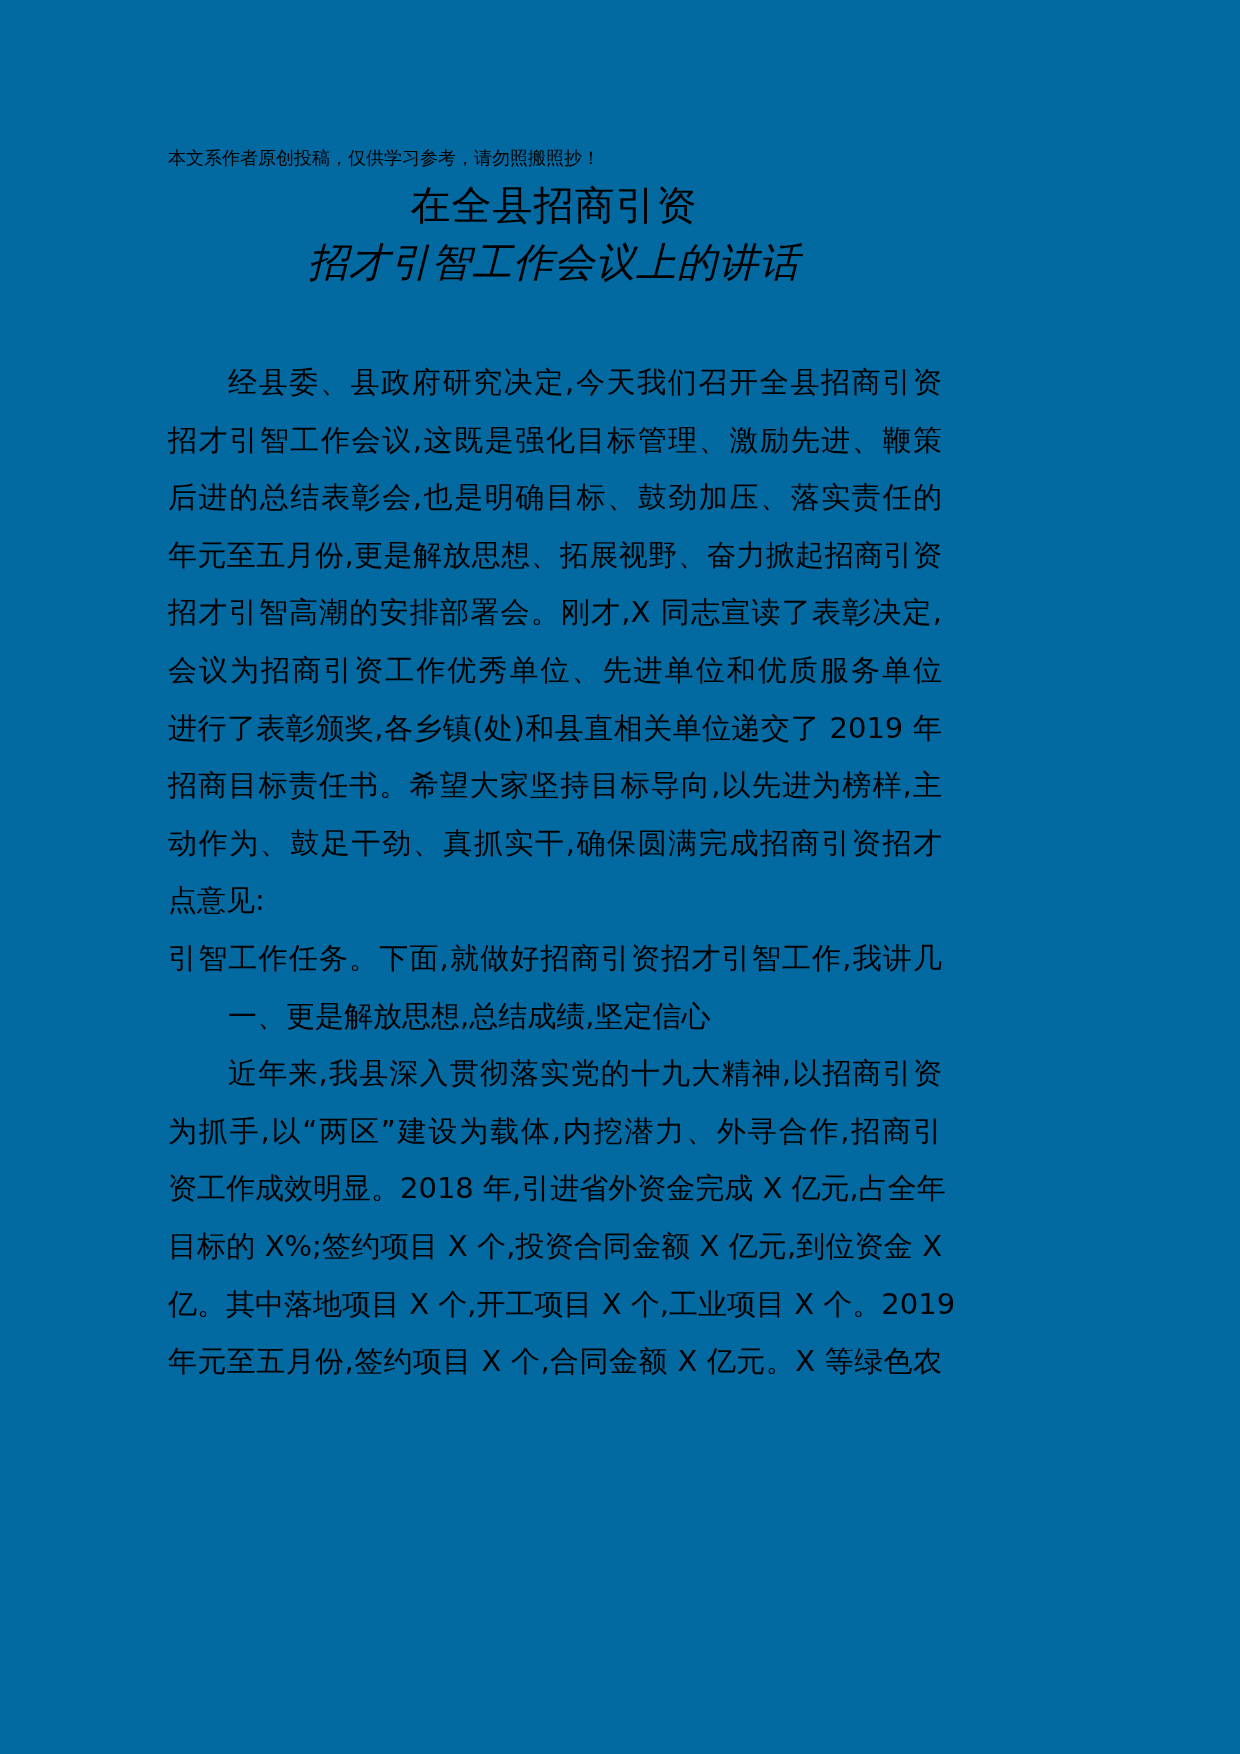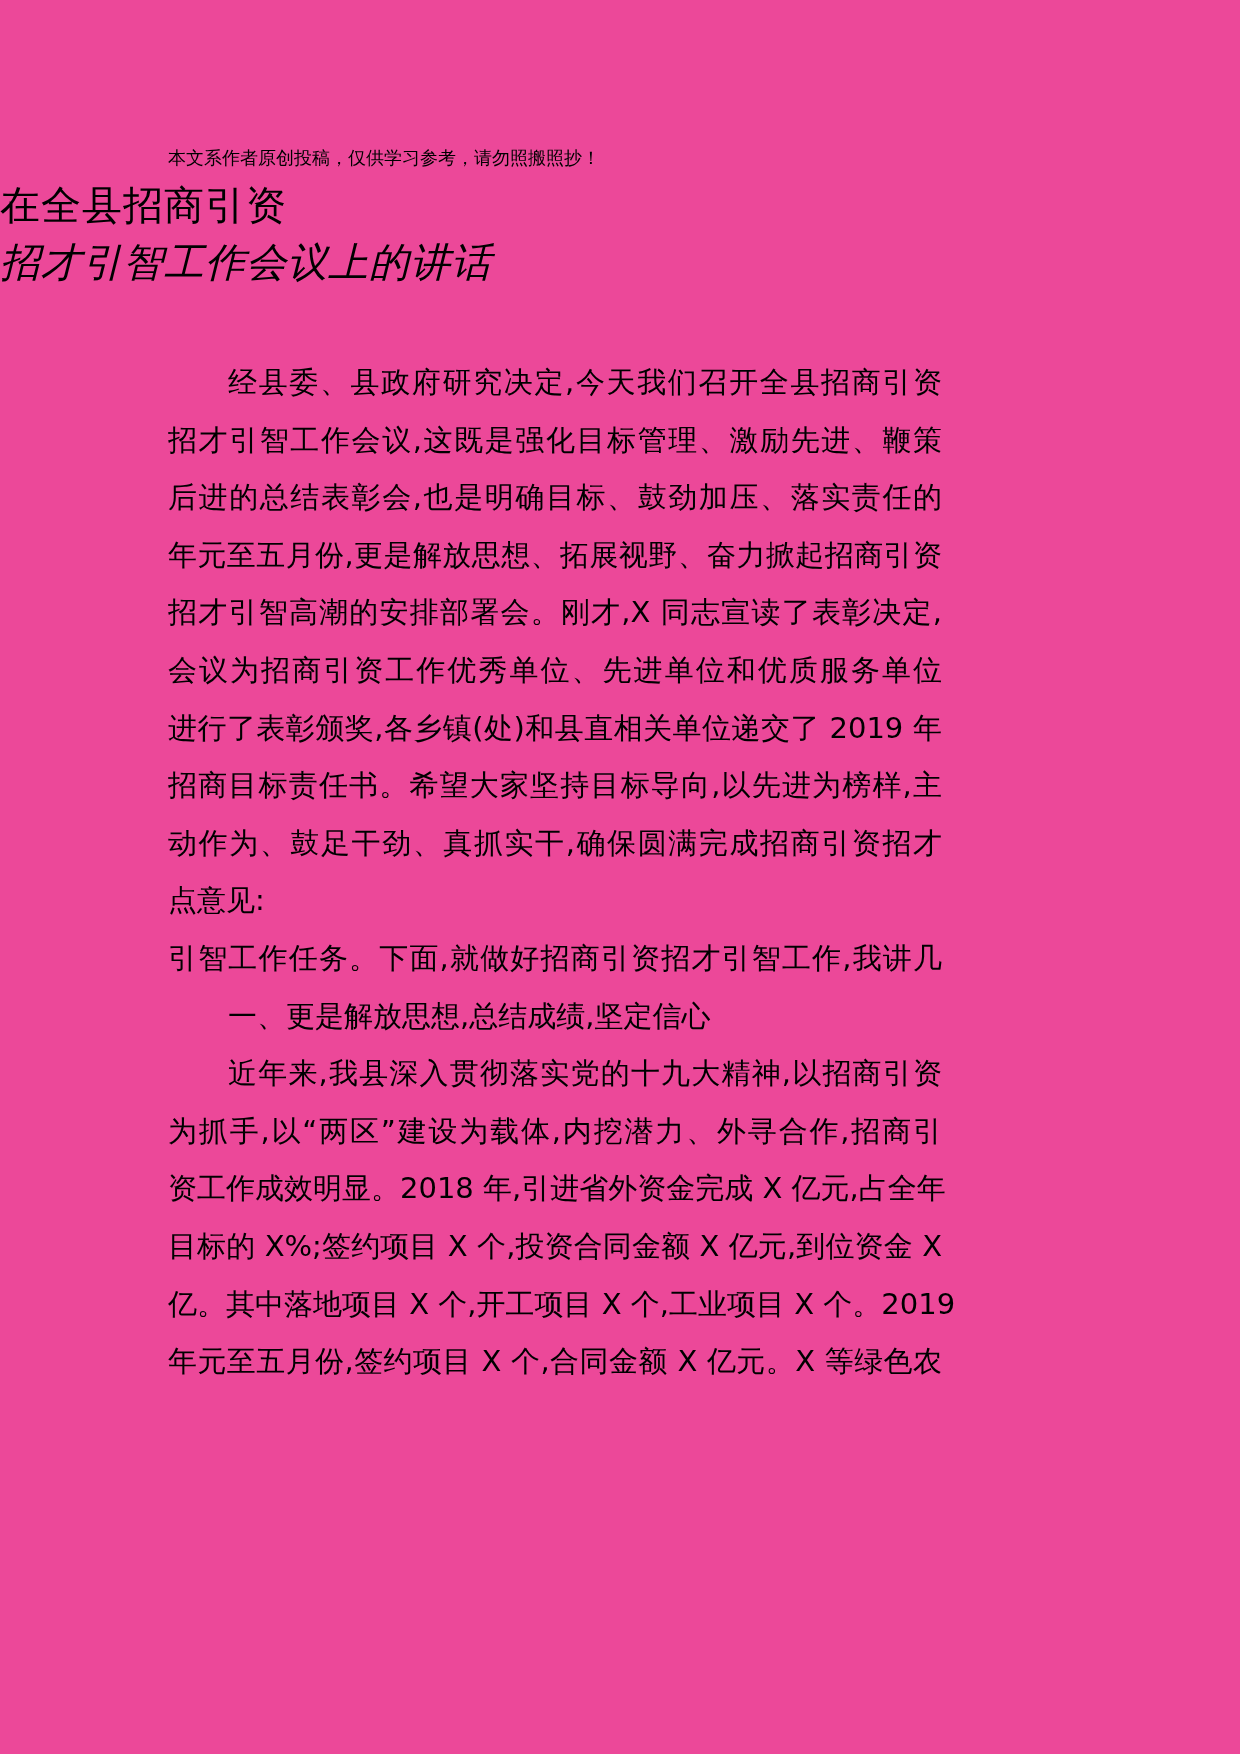--- a/index.html
+++ b/index.html
@@ -13,36 +13,36 @@
       position: relative;
       overflow: hidden;
       color: #000000;
       font-family: "DejaVu Sans", "Liberation Sans", sans-serif;
     }
     .page {
       position: absolute;
       left: 0; top: 0;
       width: 1240px;
       height: 1754px;
-      background: #ec4899;
+      background: #0369a1;
     }
     .notice {
       position: absolute;
       left: 168px;
       top: 145px;
       font-size: 18px;
       line-height: 26px;
       white-space: nowrap;
       letter-spacing: 0px;
     }
     .title {
       position: absolute;
       left: 0;
       width: 1108px;
-      text-align: left;
+      text-align: center;
       font-size: 40px;
       line-height: 50px;
       white-space: nowrap;
       letter-spacing: 1px;
     }
     .title.l1 { top: 180px; }
     .title.l2 { top: 237px; font-style: italic; }
     .body-text {
       position: absolute;
       left: 168px;

